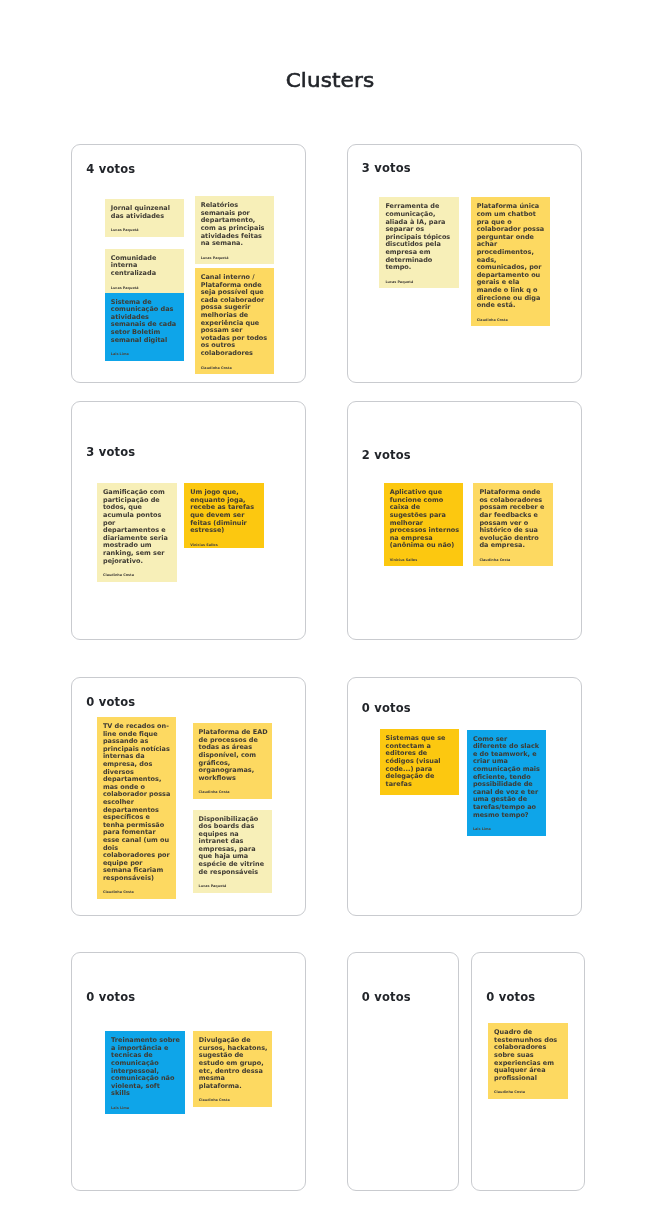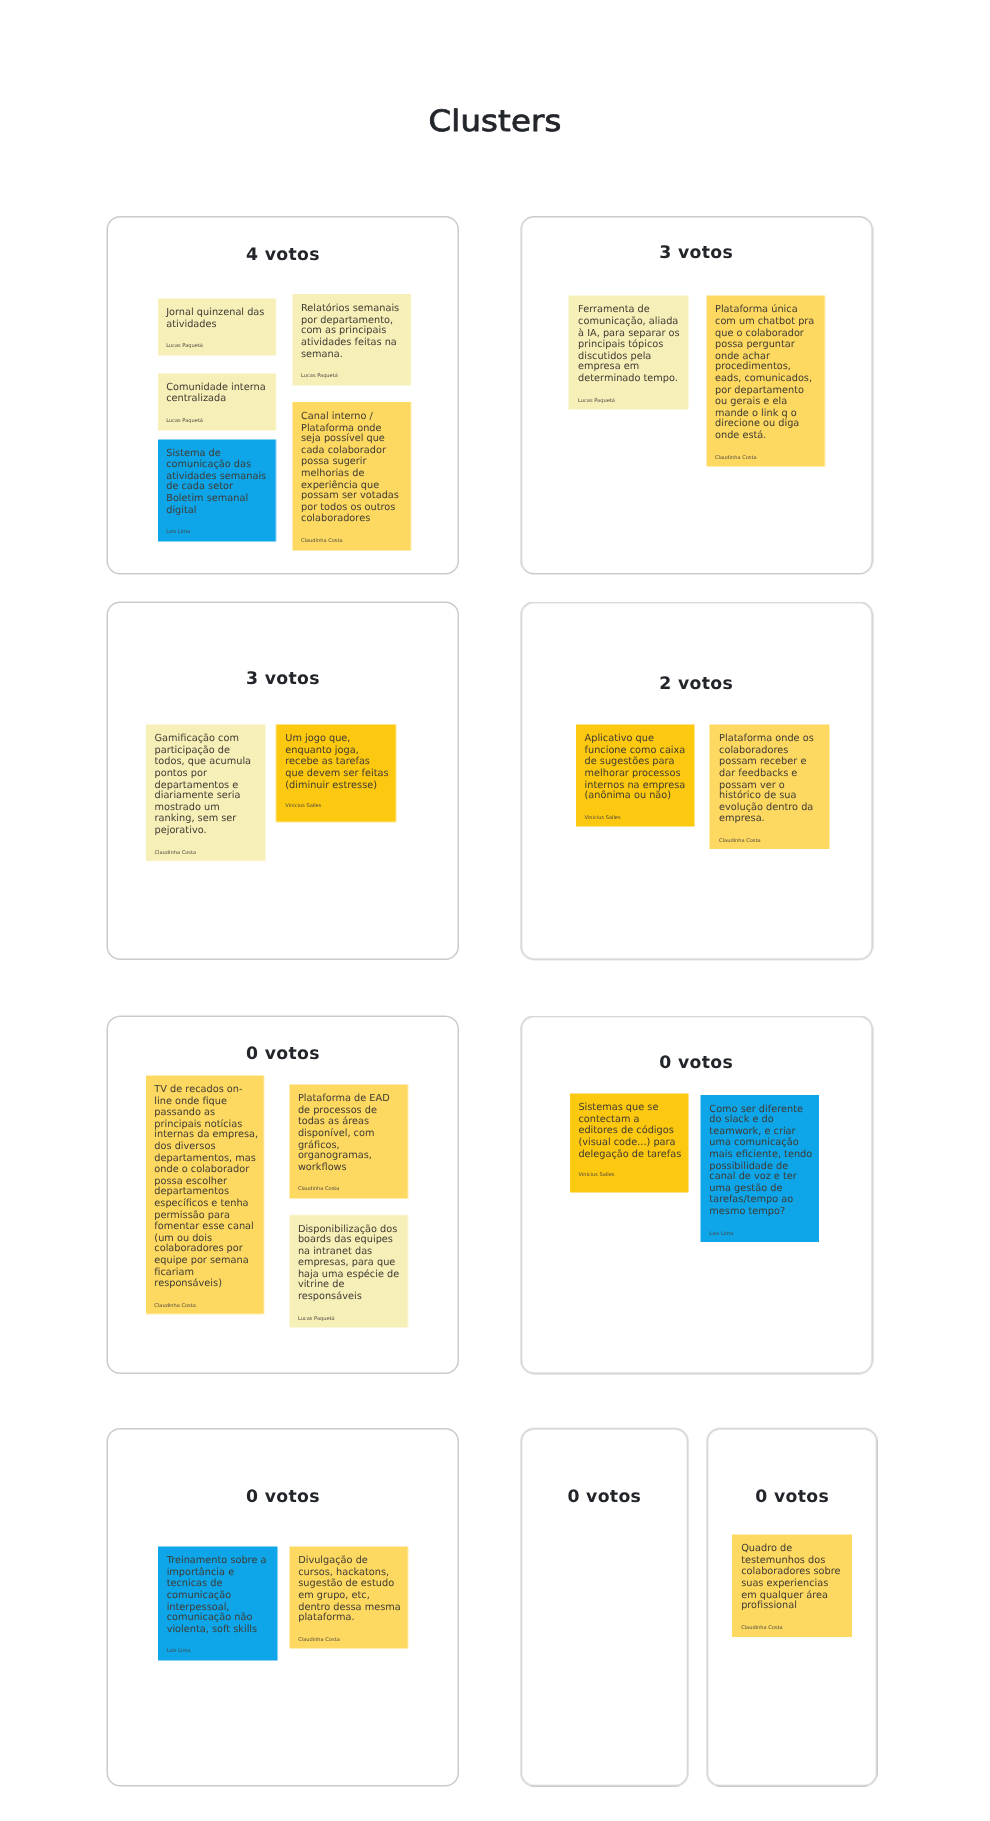--- a/index.html
+++ b/index.html
@@ -4,26 +4,26 @@
 <title>Clusters</title>
 <style>
   * { box-sizing: border-box; margin:0; padding:0; }
   html, body { width:660px; height:1214px; background:#ffffff; }
   body { font-family:"DejaVu Sans", sans-serif; -webkit-font-smoothing:antialiased; }
   .page { width:660px; height:1214px; position:relative; background:#ffffff; overflow:hidden;margin-top:32px; }
   .page-title { position:absolute; left:0; top:37.5px; width:660px; text-align:center;
      font-size:19.6px; font-weight:400; line-height:22px; color:#22252a; letter-spacing:0.1px;
      -webkit-text-stroke:0.55px #22252a; transform:scaleX(1.1) translateZ(0); }
   .panel { position:absolute; border:1px solid #c9cbcf; border-radius:9px; background:#ffffff; }
-  .panel-title { position:absolute; left:0; width:100%; text-align:center;
+  .panel-title { position:absolute; left:14px; width:100%; text-align:left;
      font-size:11.5px; font-weight:700; line-height:13px; color:#22252a; letter-spacing:0.22px;
      text-indent:0.22px;
      transform:translateZ(0); }
   .col { position:absolute; width:79.5px; }
-  .note { position:absolute; width:79.5px; padding:6px 4px 4.5px 6px; overflow:hidden; }
+  .note { position:absolute; width:79.5px; padding:6px 4px 4.5px 6px; overflow:hidden;font-weight:bold; }
   .note-text { font-size:6.5px; line-height:7.6px; color:#3f3b33; transform:translateZ(0); }
   .note-author { font-size:3.4px; line-height:4px; color:#4a463e; margin-top:8px; transform:translateZ(0); }
   .c-cream{background:#0ea5e9}
   .c-lightyellow{background:#F7EFB8}
   .c-yellow{background:#FDD961}
   .c-gold{background:#FCC810}
 </style>
 </head>
 <body>
 

